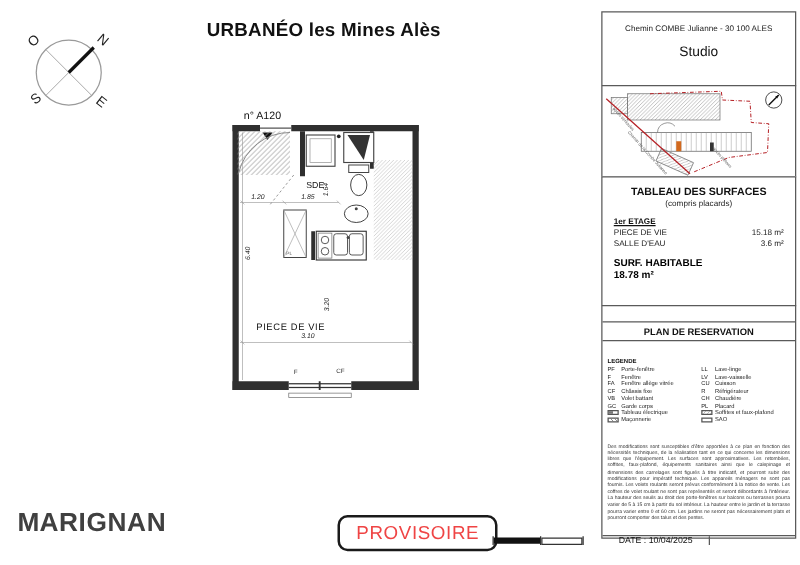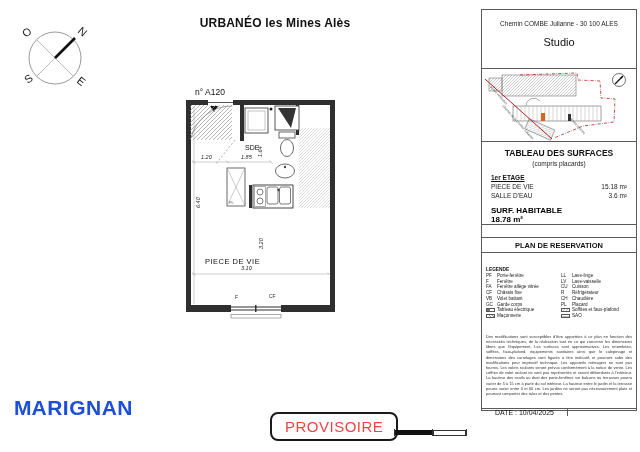--- a/index.html
+++ b/index.html
@@ -1,30 +1,30 @@
 <!DOCTYPE html>
 <html><head>
 <meta charset="utf-8">
 <style>
   html,body{margin:0;padding:0;background:#e8e8e8;}
   .page{position:relative;width:640px;height:452px;background:#ffffff;
         font-family:"Liberation Sans",sans-serif;overflow:hidden;color:#111;}
   .abs{position:absolute;}
   
-  .title{left:150px;top:16px;width:250px;text-align:center;font-size:12px;font-weight:600;letter-spacing:0.2px;}
+  .title{left:134px;top:16px;width:250px;text-align:center;font-size:15px;font-weight:600;letter-spacing:0.2px;}
   
   .panel{left:481px;top:10px;width:156px;}
   .pbox{border:1px solid #5a5a5a;background:#fff;margin-top:-1px;box-sizing:border-box;position:relative;}
   .box-head{height:60px;text-align:center;}
   .addr{font-size:6.5px;margin-top:10px;color:#222;}
   .ptype{font-size:11px;margin-top:9px;}
   .plot{font-size:11px;margin-top:3px;}
   .pbat{font-size:7.5px;font-weight:bold;margin-top:7px;}
   .box-site{height:74px;overflow:hidden;}
-  .box-surf{height:84px;}
+  .box-surf{height:104px;}
   .surf-title{font-size:8.5px;font-weight:bold;text-align:center;margin-top:6px;}
   .surf-sub{font-size:6.5px;text-align:center;margin-top:2px;color:#222;}
   .surf-floor{font-size:6.5px;font-weight:bold;text-decoration:underline;margin:7px 0 2px 9px;}
   .surf-row{display:flex;justify-content:space-between;margin:2px 9px 0 9px;font-size:6.5px;color:#222;}
   .surf-total{display:flex;justify-content:space-between;margin:7px 9px 0 9px;font-size:8px;font-weight:bold;color:#000;flex-direction:column;}
   .box-resa{height:187px;display:flex;flex-direction:column;gap:12px;}
   .resa-spacer{height:44px;}
   .resa-head{border-top:1px solid #5a5a5a;border-bottom:1px solid #5a5a5a;
              text-align:center;font-size:7.5px;font-weight:600;padding:2.5px 0;}
   .legend{padding:2px 4px 0 4px;}
@@ -36,21 +36,21 @@
   .licon{width:9px;height:4.5px;flex:none;margin:0.5px 2px 0 0;border:0.5px solid #555;box-sizing:border-box;}
   .icon-elec{background:linear-gradient(to right,#777 45%,#fff 45%);}
   .icon-mason{background:repeating-linear-gradient(45deg,#8a8a8a 0 0.7px,#fff 0.7px 2.2px);}
   .icon-soffit{background:repeating-linear-gradient(-45deg,#bdbdbd 0 0.6px,#fff 0.6px 2px);}
   .icon-sao{background:repeating-linear-gradient(0deg,#bdbdbd 0 0.6px,#fff 0.6px 1.8px);}
   .disclaimer{font-size:4px;line-height:1.3;text-align:justify;color:#333;padding:3px 4px 0 4px;flex:1;}
   .date-row{border-top:1px solid #5a5a5a;display:flex;height:15px;}
   .date-cell{flex:1.25;display:flex;align-items:center;justify-content:center;font-size:7px;}
   .date-empty{flex:1;border-left:1px solid #5a5a5a;}
   
-  .logo{left:14px;top:396px;font-size:21px;font-weight:700;color:#1d4ed8;letter-spacing:0.5px;}
+  .logo{left:14px;top:407px;font-size:21px;font-weight:700;color:#404040;letter-spacing:0.5px;}
   .logo .m{font-weight:900;letter-spacing:-1px;margin-right:1px;}
   .stamp{left:270px;top:412px;border:2px solid #1a1a1a;border-radius:8px;padding:4px 13px;
          font-size:15px;letter-spacing:0.5px;color:#ef4444;background:#fff;}
   .scalebar{left:394px;top:429px;display:flex;align-items:center;}
   .sb-black{width:37px;height:5px;background:#111;}
   .sb-white{width:31px;height:4px;border:1px solid #333;background:#fff;}
   .sb-tick{width:1px;height:7px;background:#333;}
 </style>
 </head>
 <body>

